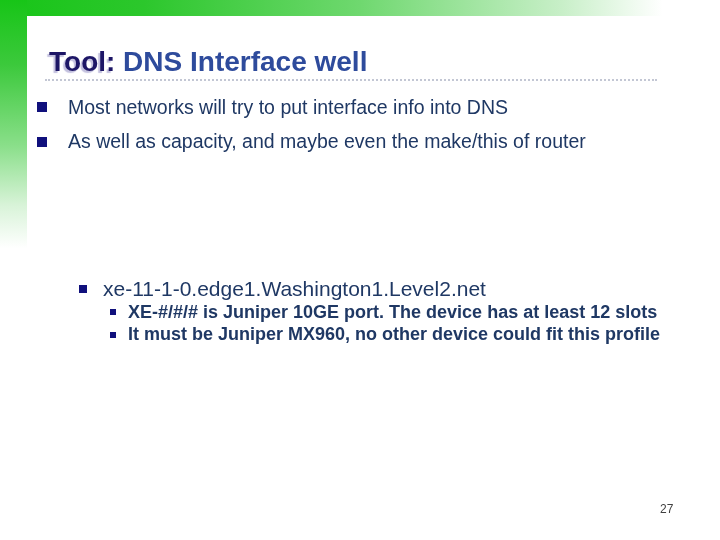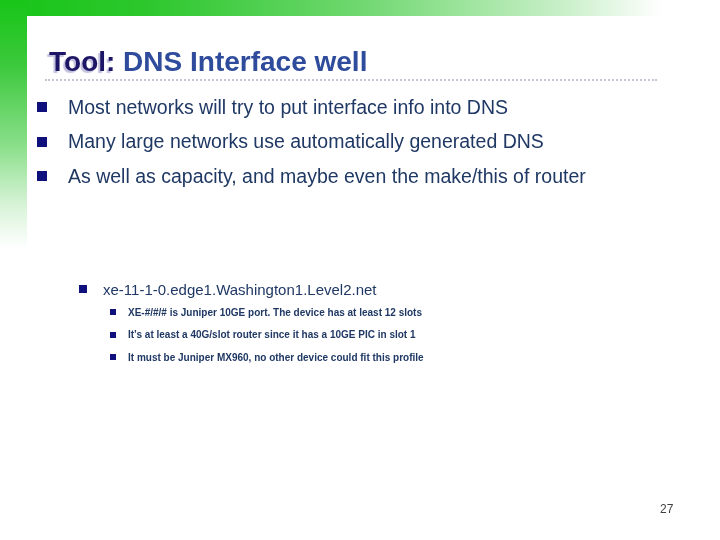--- a/index.html
+++ b/index.html
@@ -41,26 +41,26 @@
     display:flex;align-items:center;height:34.5px;
     color:#1f3864;font-size:19.5px;white-space:nowrap;
   }
   .sq{flex:0 0 auto;background:#10107c;display:inline-block;}
   .sq1{width:10px;height:10px;margin-right:21px;}
   .sq2{width:8px;height:8px;margin-right:16px;}
   .sq3{width:6px;height:6px;margin-right:12px;}
   .lvl2{position:absolute;left:79px;top:274px;width:620px;}
   .lvl2 .item{
     display:flex;align-items:center;height:30px;
-    color:#1f3864;font-size:15px;white-space:nowrap;
+    color:#1f3864;font-size:21px;white-space:nowrap;
   }
   .lvl3{position:absolute;left:110px;top:301px;width:600px;}
   .lvl3 .item{
     display:flex;align-items:center;height:22.5px;
-    color:#1f3864;font-size:10px;font-weight:bold;white-space:nowrap;
+    color:#1f3864;font-size:18px;font-weight:bold;white-space:nowrap;
   }
   .page-number{
     position:absolute;left:660px;top:502px;
     font-size:12px;color:#404040;
   }
 </style>
 </head>
 <body>
 
 <div class="slide">
@@ -73,45 +73,37 @@
   </div>
   <div class="title-rule"></div>
 
   <div class="lvl1">
     <div class="item">
       <span class="sq sq1"></span>
       <span>Most networks will try to put interface info into DNS</span>
     </div>
     <div class="item">
       <span class="sq sq1"></span>
-      <span>Many large networks use automatically generated DNS</span>
-    </div>
-    <div class="item">
-      <span class="sq sq1"></span>
       <span>As well as capacity, and maybe even the make/this of router</span>
     </div>
   </div>
 
   <div class="lvl2">
     <div class="item">
       <span class="sq sq2"></span>
       <span>xe-11-1-0.edge1.Washington1.Level2.net</span>
     </div>
   </div>
 
   <div class="lvl3">
     <div class="item">
       <span class="sq sq3"></span>
       <span>XE-#/#/# is Juniper 10GE port. The device has at least 12 slots</span>
     </div>
     <div class="item">
       <span class="sq sq3"></span>
-      <span>It’s at least a 40G/slot router since it has a 10GE PIC in slot 1</span>
-    </div>
-    <div class="item">
-      <span class="sq sq3"></span>
       <span>It must be Juniper MX960, no other device could fit this profile</span>
     </div>
   </div>
 
   <div class="page-number">27</div>
 
 </div>
 
 </body></html>

